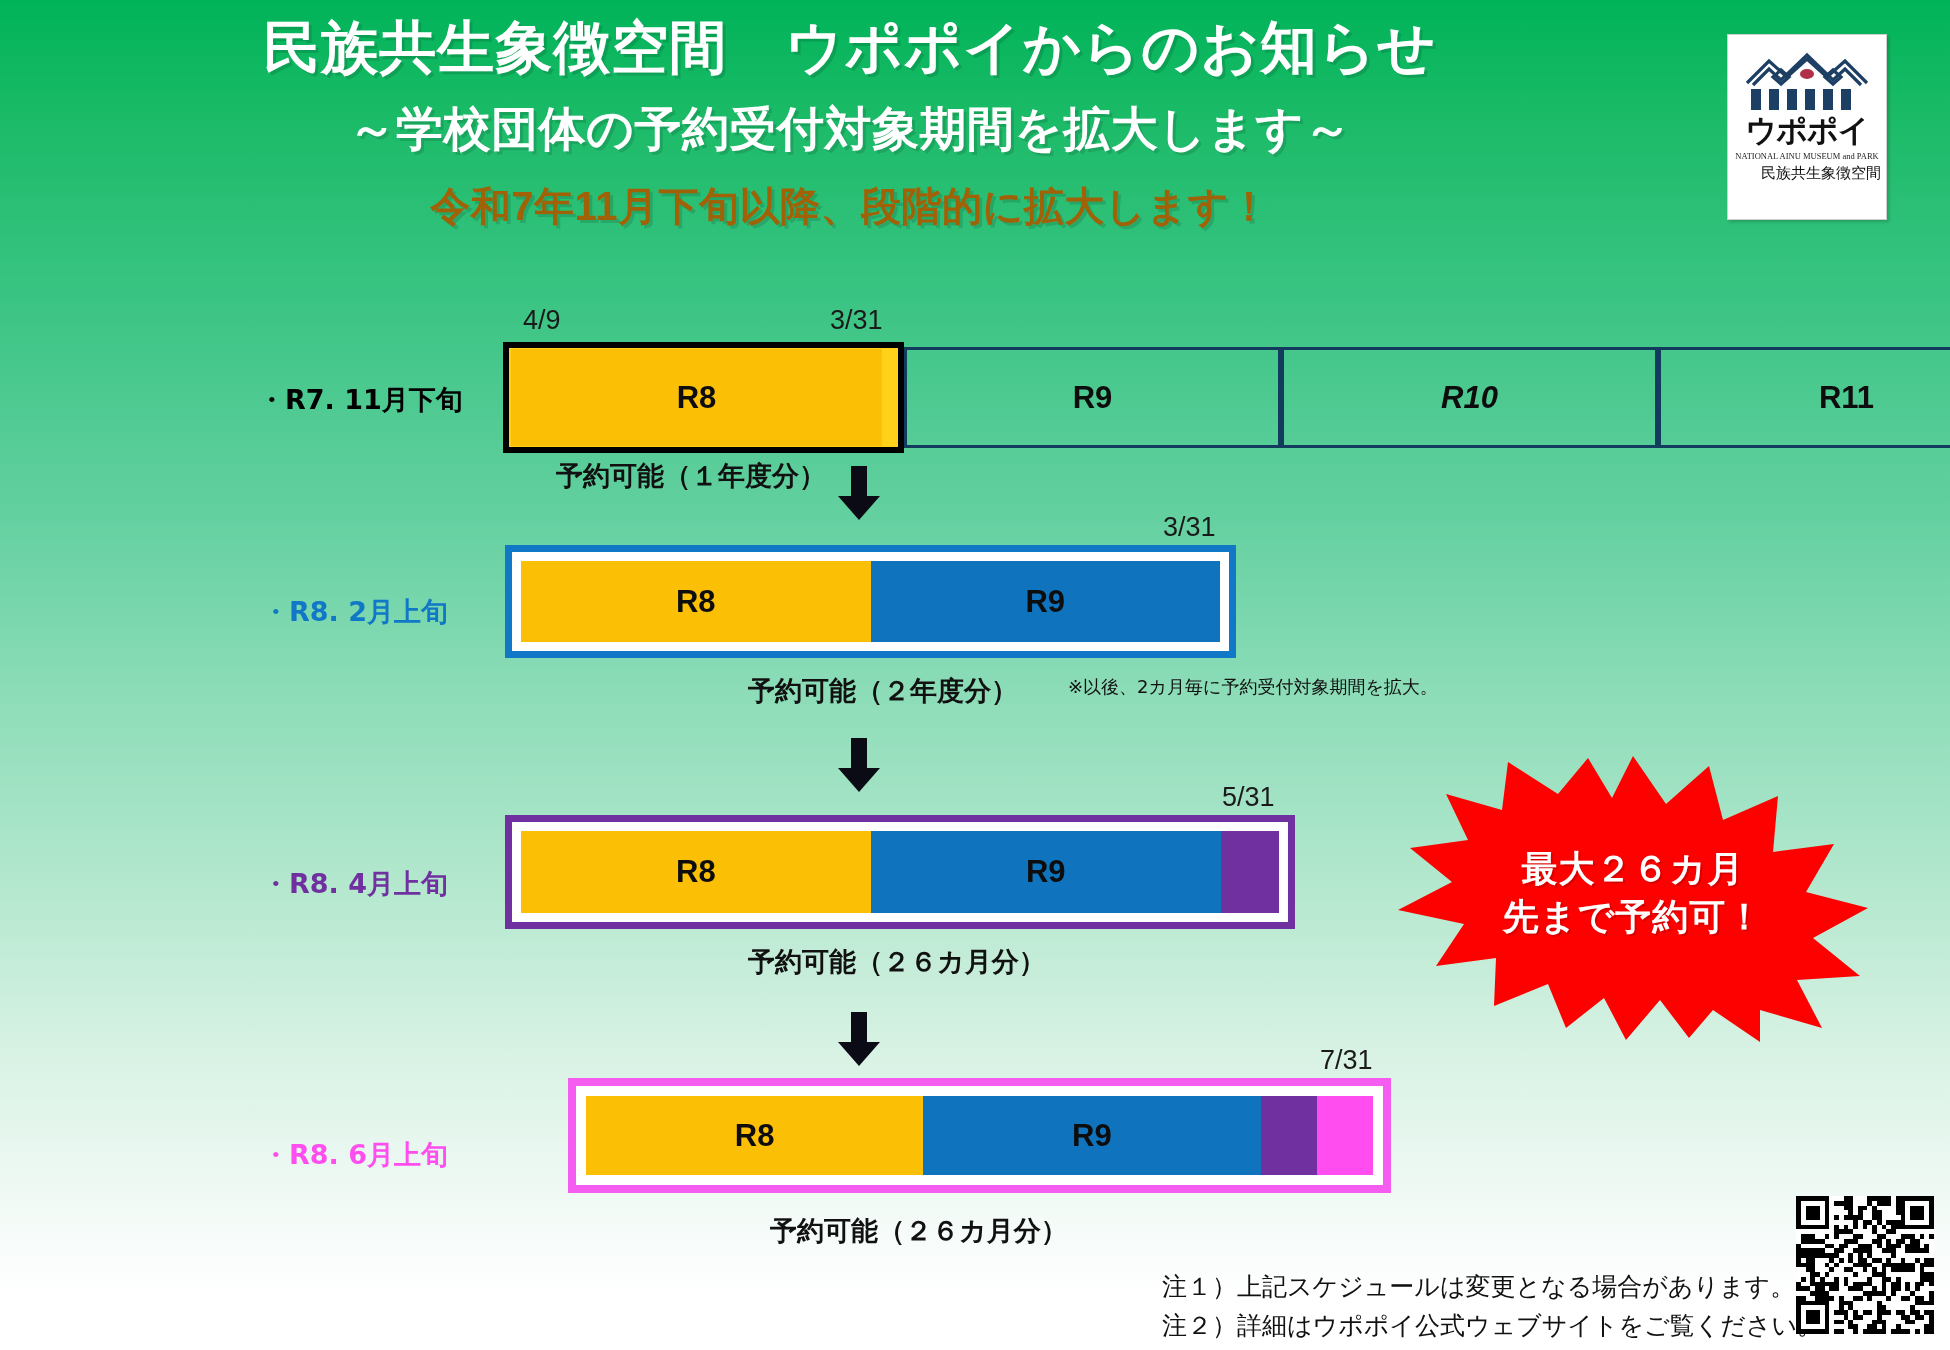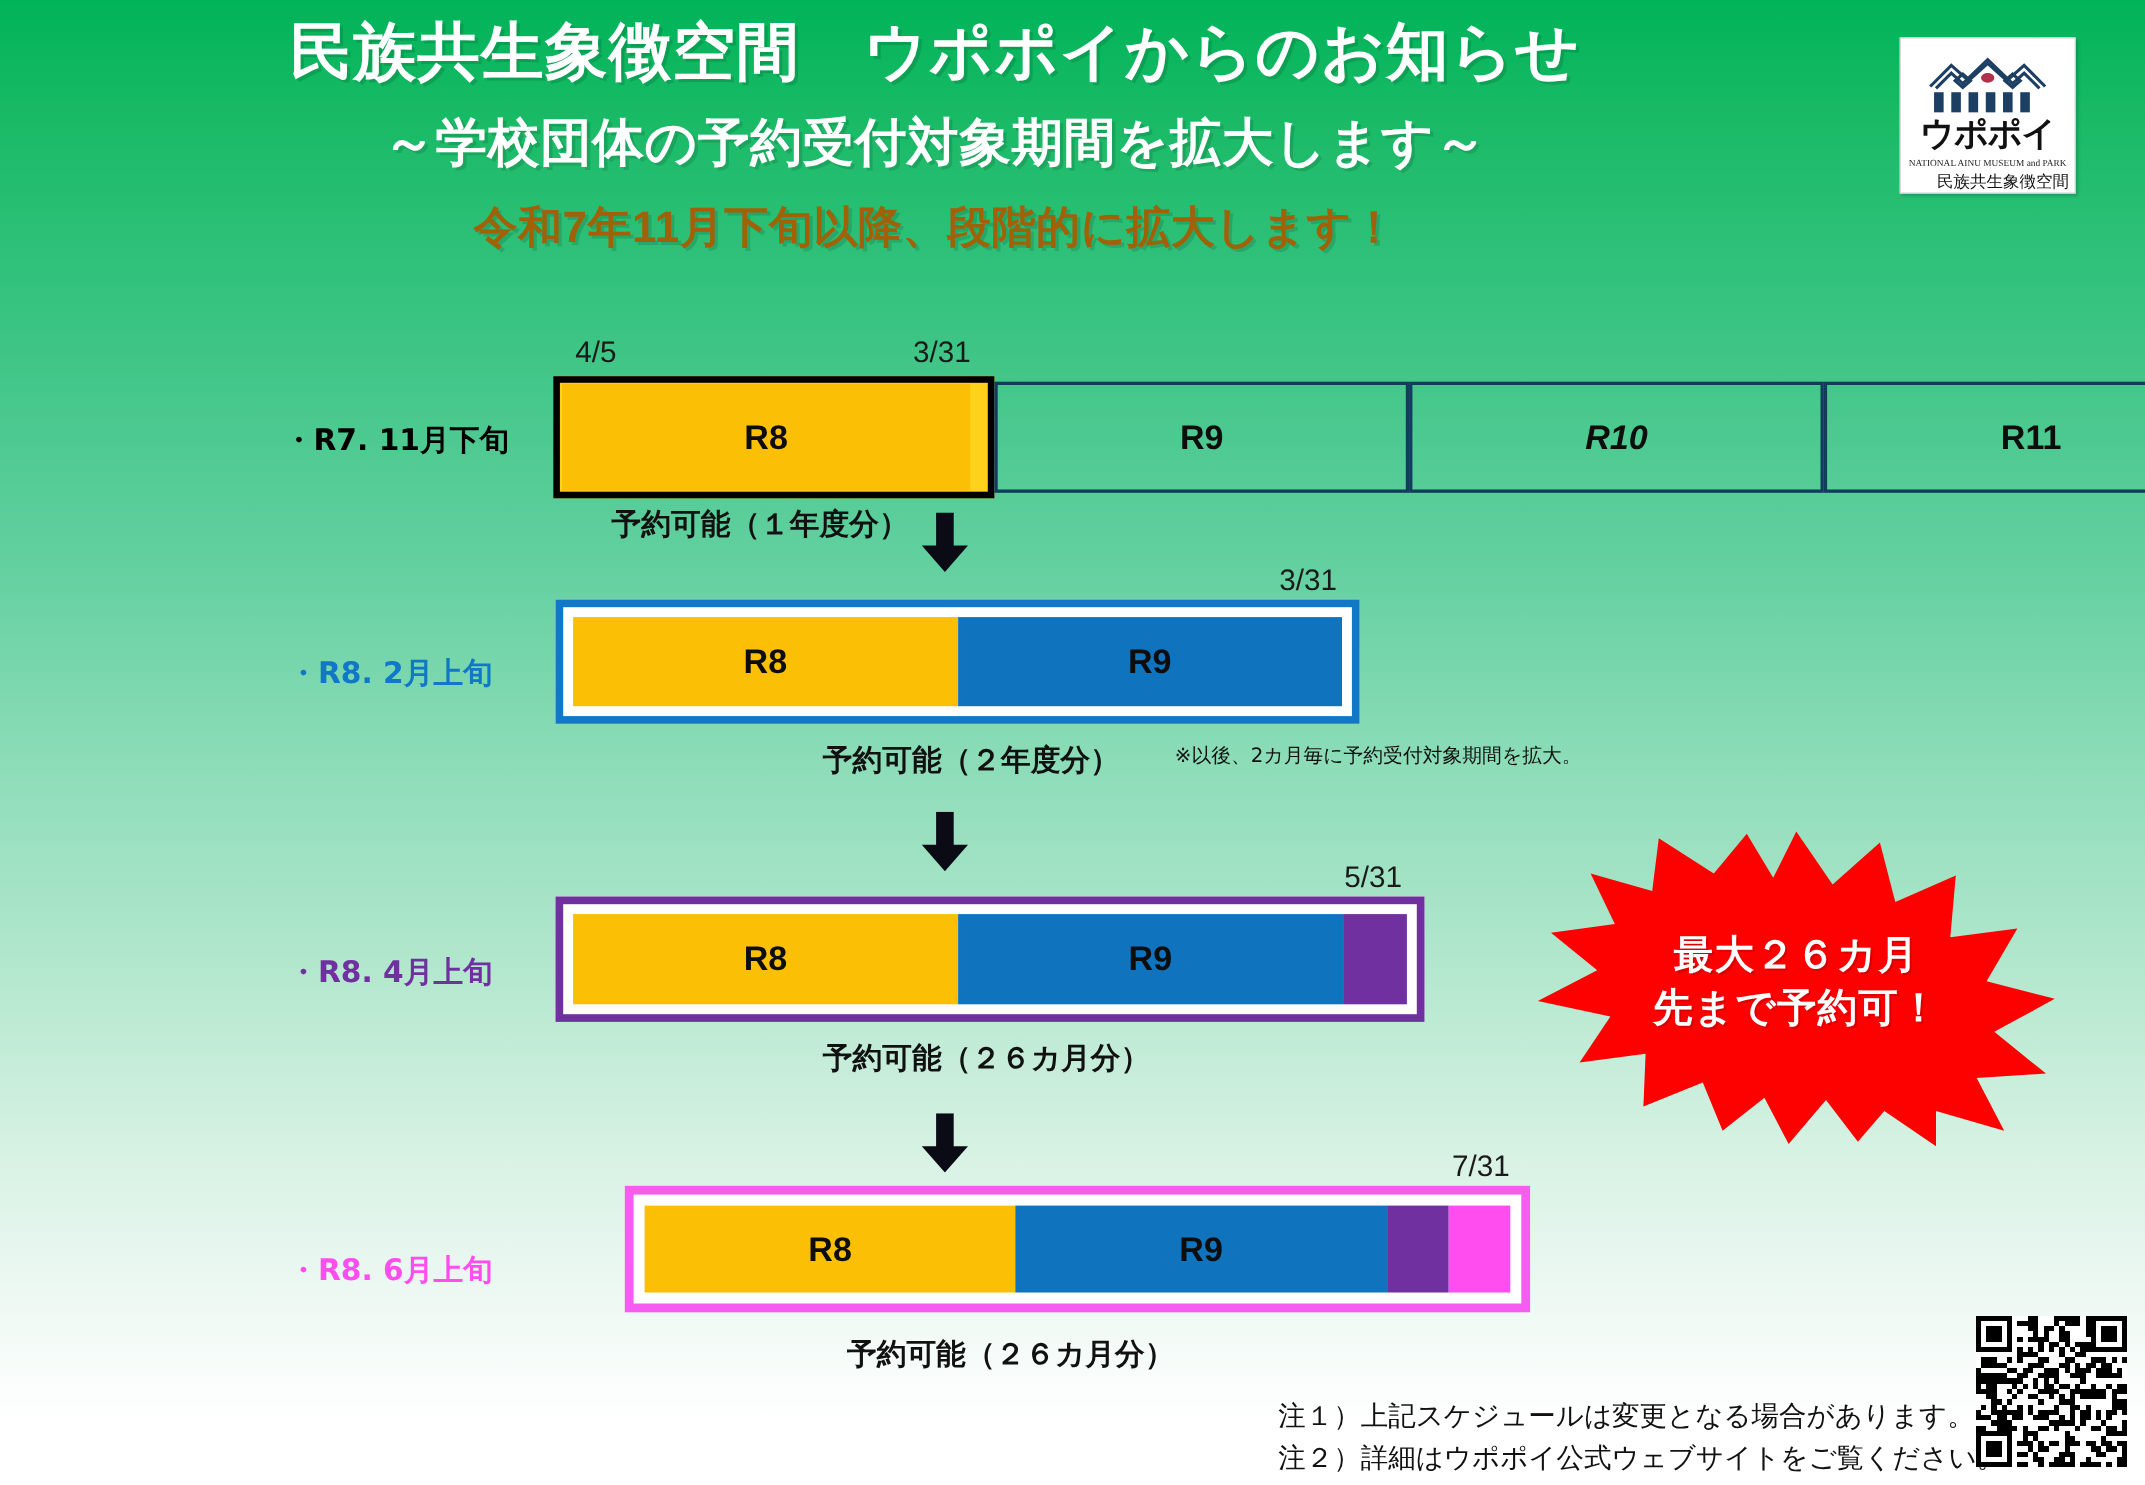--- a/index.html
+++ b/index.html
@@ -49,21 +49,21 @@
     color: #a16207;
     font-size: 40px;
     font-weight: bold;
     letter-spacing: 0.5px;
     text-shadow: 3px 3px 0 rgba(0,0,0,0.12);
   }
 
   
   #logo-box {
     position: absolute; left: 1727px; top: 34px;
-    width: 160px; height: 142px;
+    width: 160px; height: 186px;
     background: #ffffff;
     border: 1px solid #cfcfcf;
     box-shadow: 2px 2px 3px rgba(0,0,0,0.18);
     display: flex; flex-direction: column; align-items: center;
     padding-top: 14px;
   }
   .logo-mark { width: 128px; height: 62px; display:block; }
   .logo-katakana {
     font-size: 31px; font-weight: bold; color: #111111;
     letter-spacing: -1px; line-height: 1; margin-top: 4px;
@@ -168,21 +168,21 @@
       <rect x="98" y="40" width="10" height="21"></rect>
     </g>
   </svg>
   <div class="logo-katakana">ウポポイ</div>
   <div class="logo-en">NATIONAL AINU MUSEUM and PARK</div>
   <div class="logo-jp">民族共生象徴空間</div>
 </div>
 
 <div id="diagram">
     <div class="row-label" style="left: 258px; top: 382px; color: rgb(0, 0, 0);">・R7. 11月下旬</div>
-    <div class="date-tag" style="left: 523px; top: 305px;">4/5</div>
+    <div class="date-tag" style="left: 523px; top: 305px;">4/9</div>
     <div class="date-tag" style="left: 830px; top: 305px;">3/31</div>
     <div style="position: absolute; left: 503px; top: 342px; width: 401px; height: 111px; border: 6px solid rgb(0, 0, 0); background: rgb(255, 209, 26);"></div>
     <div class="seg" style="position: absolute; left: 511px; top: 349px; width: 371px; height: 97px; background: rgb(251, 191, 6);">R8</div>
     <div class="outline-cell" style="left: 904px; top: 347px; width: 377px; height: 101px; border: 3px solid rgb(18, 59, 94);">R9</div>
     <div class="outline-cell" style="left: 1281px; top: 347px; width: 377px; height: 101px; border: 3px solid rgb(18, 59, 94); font-style: italic;">R10</div>
     <div class="outline-cell" style="left: 1658px; top: 347px; width: 377px; height: 101px; border: 3px solid rgb(18, 59, 94);">R11</div>
     <div class="caption" style="left: 556px; top: 458px;">予約可能（１年度分）</div>
     <div class="row-label" style="left: 262px; top: 594px; color: rgb(17, 119, 199);">・R8. 2月上旬</div>
     <div class="date-tag" style="left: 1163px; top: 512px;">3/31</div>
     <div style="position: absolute; left: 505px; top: 545px; width: 731px; height: 113px; border: 7px solid rgb(17, 119, 199); background: rgb(255, 255, 255);"></div>

